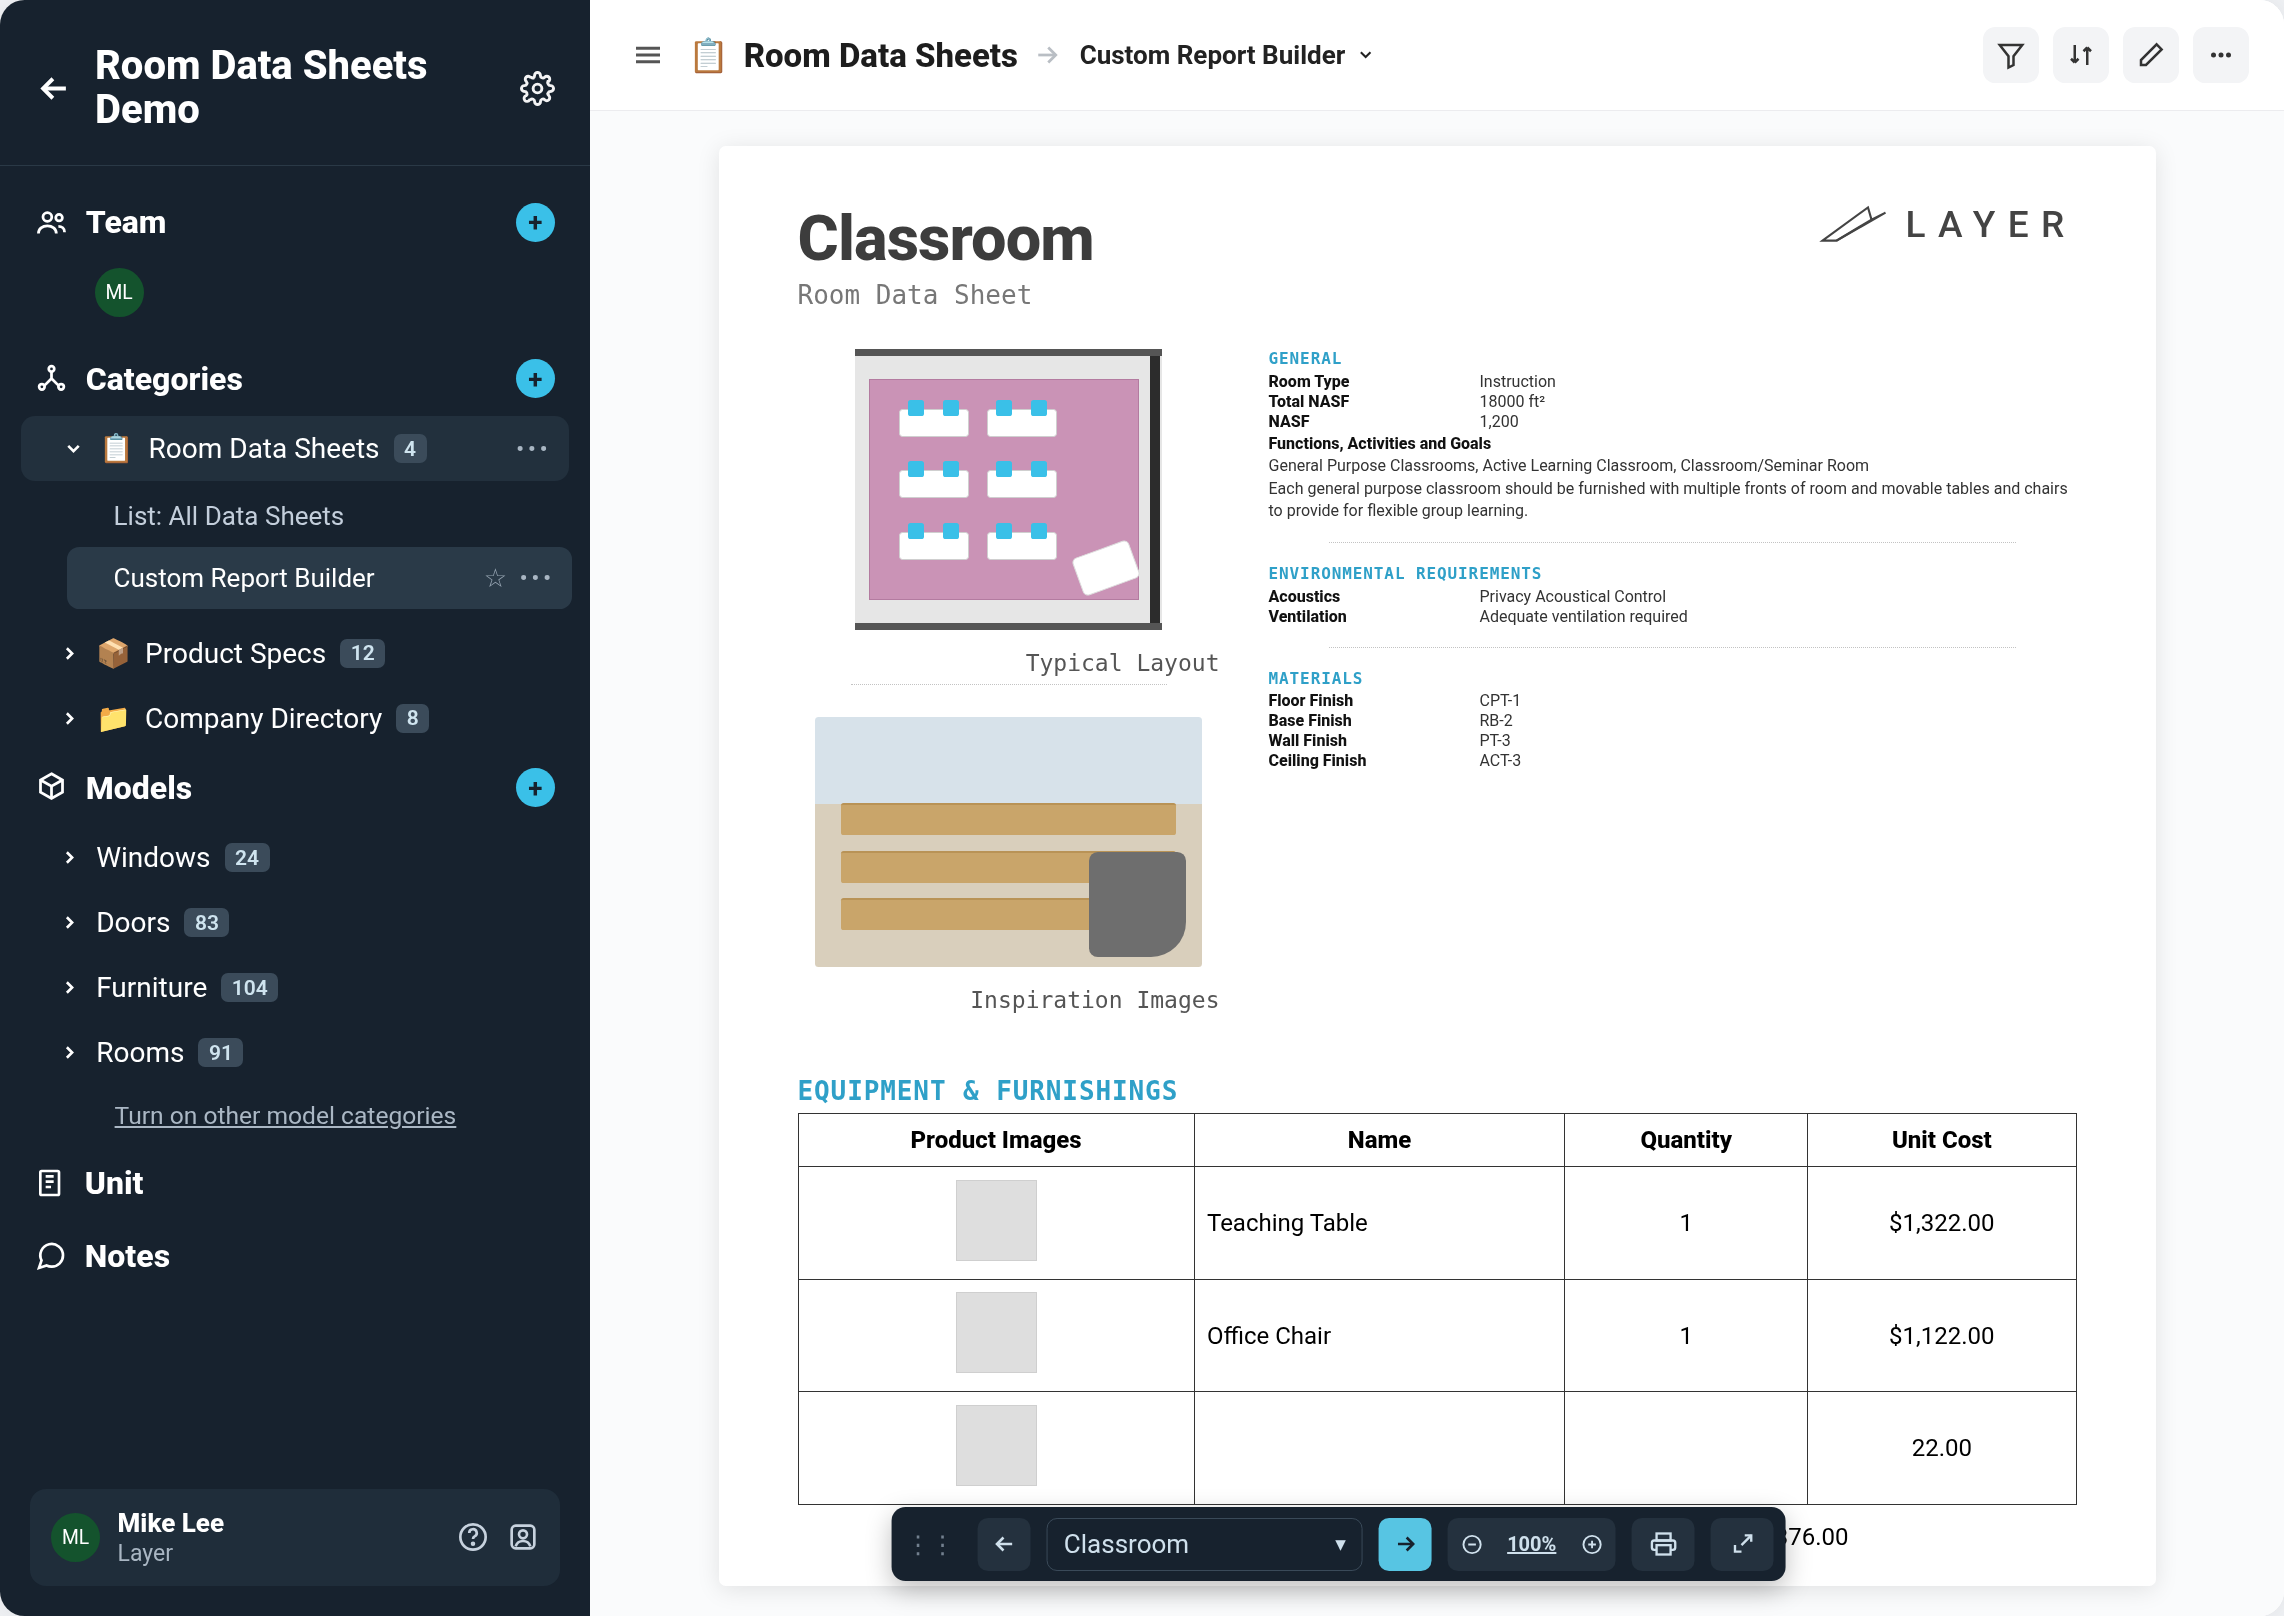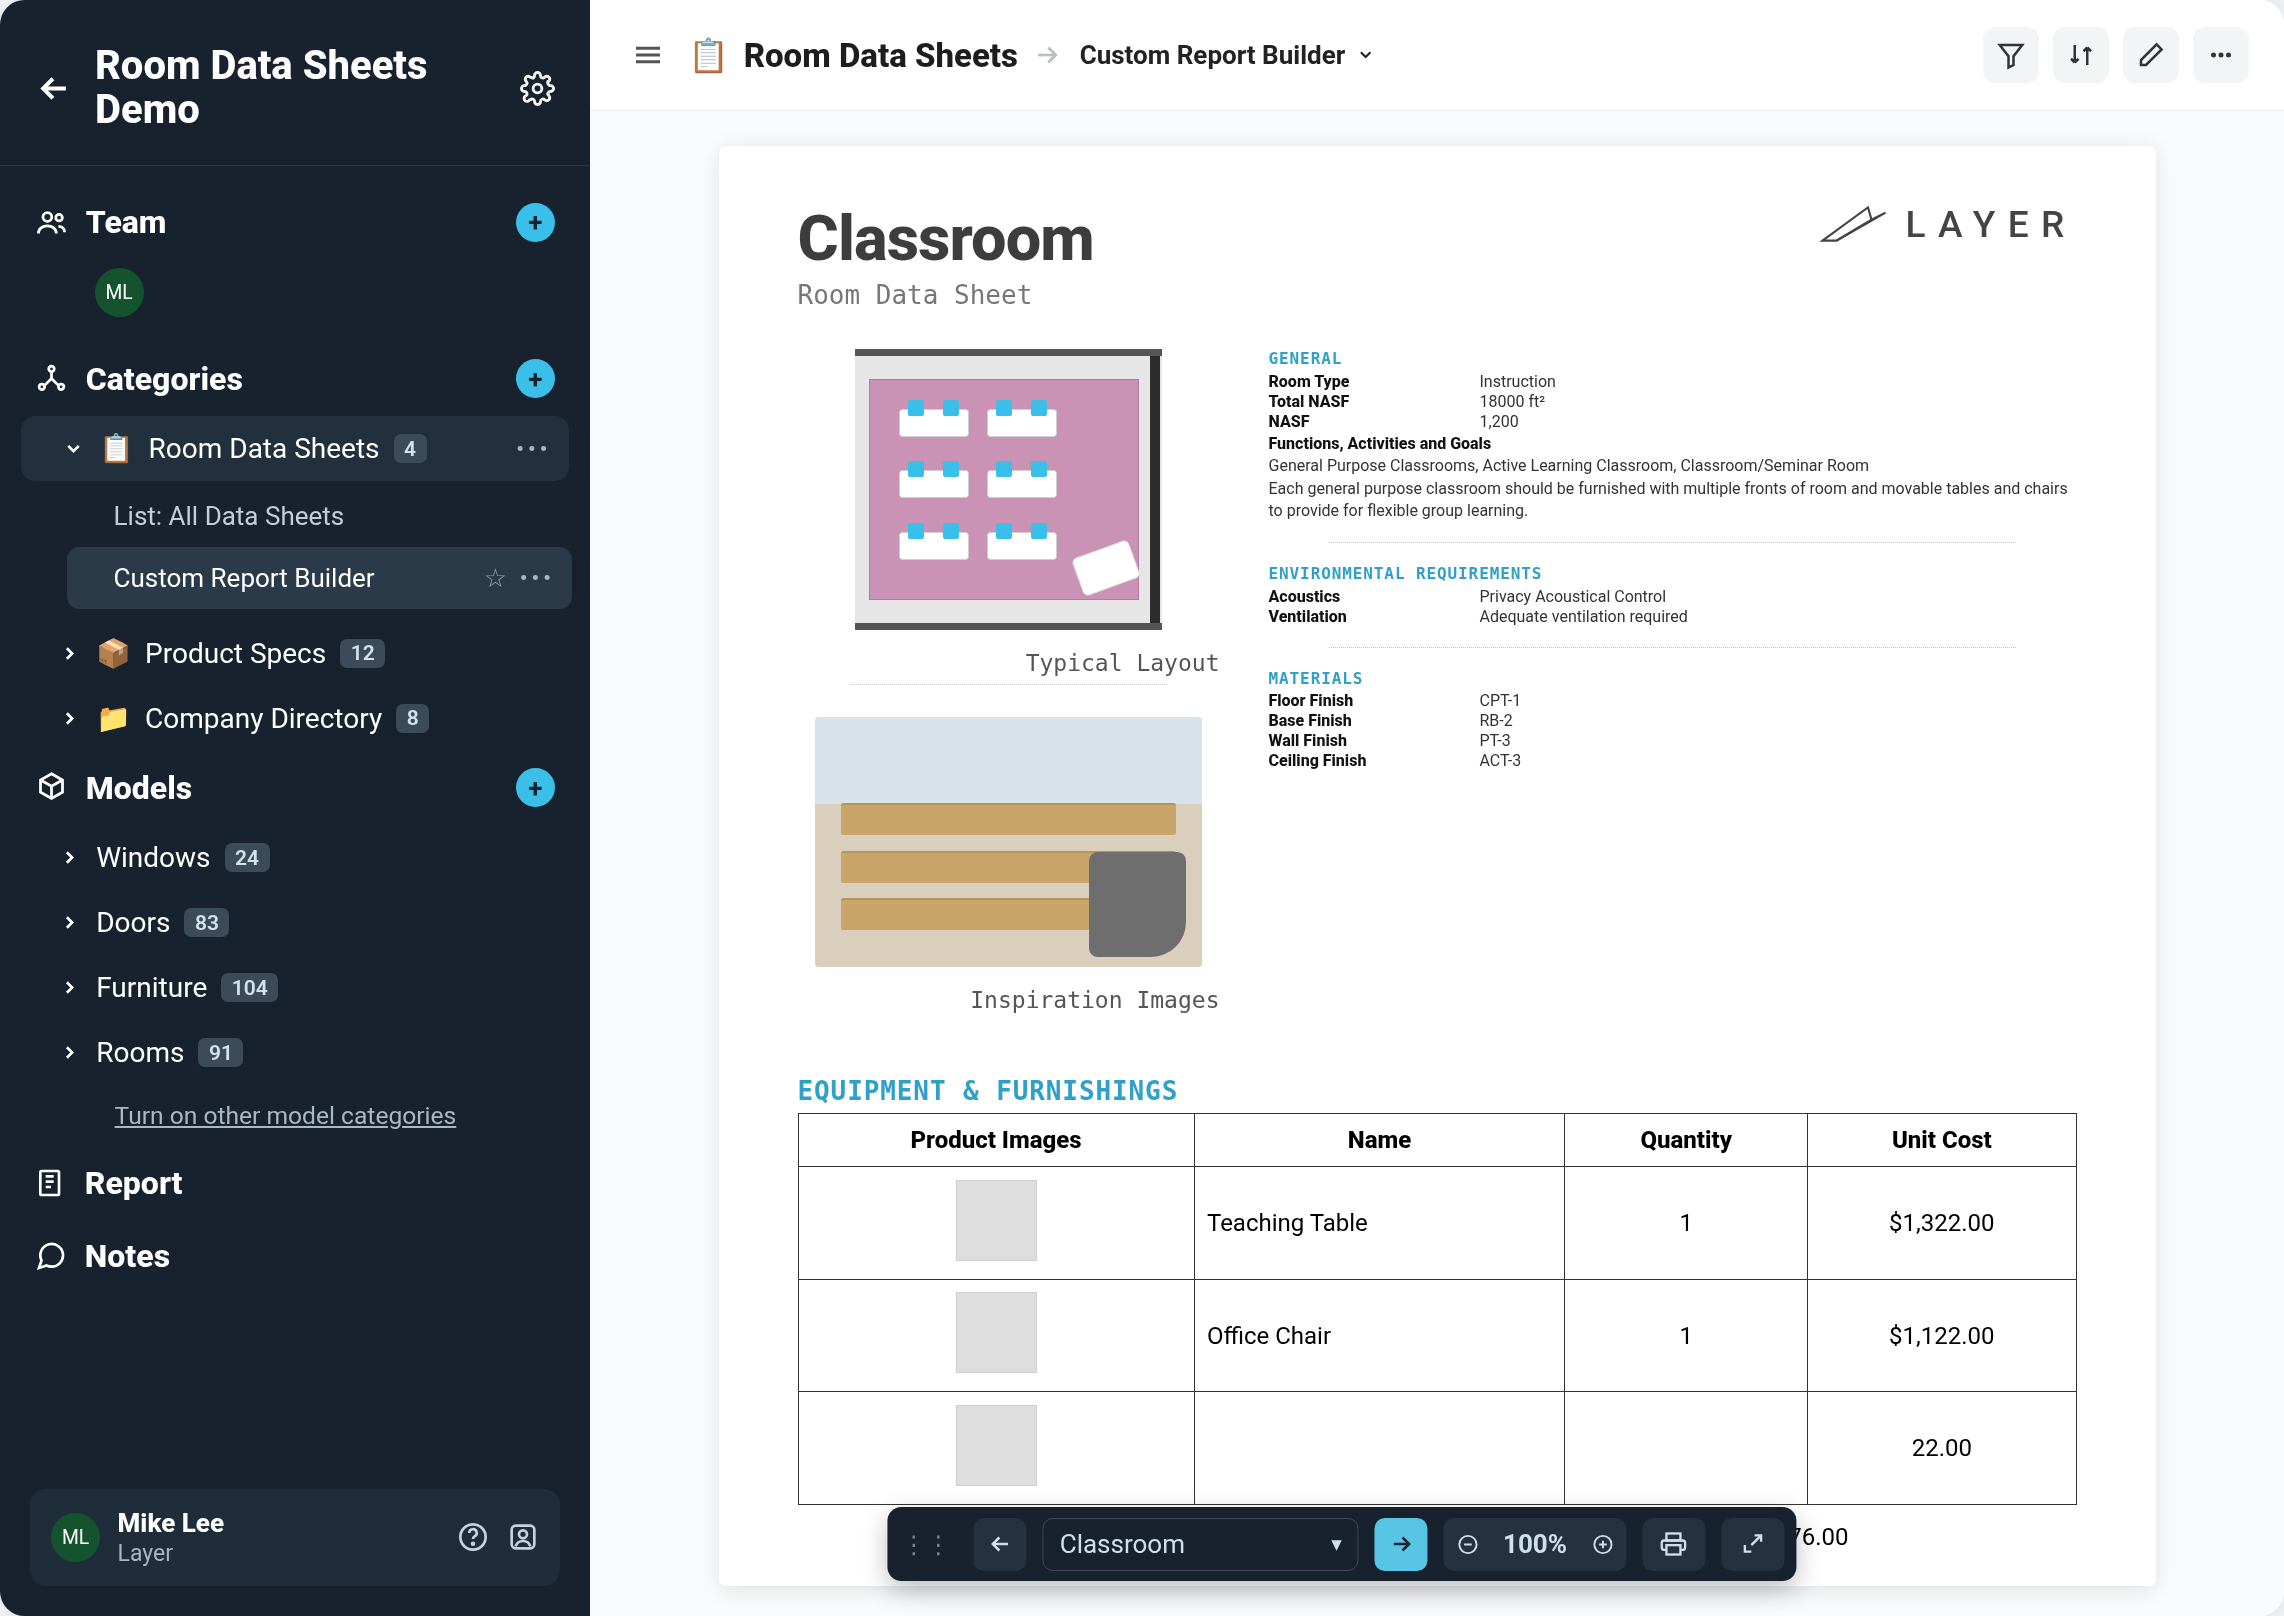--- a/index.html
+++ b/index.html
@@ -100,21 +100,21 @@
 .est-row .k { }
 .est-row .v { font-weight:400; }
 
 
 .floatbar { position:absolute; bottom:35px; left:50%; transform:translateX(-28%); display:flex; align-items:center; gap:16px; background:#17222e; border-radius:14px; padding:10.5px 12.3px; box-shadow:0 8.8px 26px rgba(0,0,0,0.25); }
 .fb-handle { color:#73808f; padding:0 7px 0 1.8px; font-size:24.6px; }
 .fb-btn { width:53px; height:53px; border-radius:10.5px; background:#24313e; color:#cfe0ec; display:flex; align-items:center; justify-content:center; }
 .fb-btn.accent { background:#57c5e3; color:#17222e; }
 .fb-select { min-width:316px; height:53px; border-radius:10.5px; border:0.9px solid #3a4a59; background:#17222e; color:#cfe0ec; display:flex; align-items:center; justify-content:space-between; padding:0 16px; font-size:26px; }
 .fb-select .chev { font-size:21px; }
-.fb-zoom { display:flex; align-items:center; gap:24px; height:53px; border-radius:10.5px; background:#24313e; color:#cfe0ec; padding:0 12.3px; font-size:26px; font-weight:700; }
+.fb-zoom { display:flex; align-items:center; gap:24px; height:53px; border-radius:10.5px; background:#24313e; color:#cfe0ec; padding:0 12.3px; font-size:20px; font-weight:700;text-decoration:underline; }
 .fb-print, .fb-expand { width:63px; height:53px; border-radius:10.5px; background:#24313e; color:#cfe0ec; display:flex; align-items:center; justify-content:center; }
 
 .icon { display:inline-flex; }
 svg { display:block; }
 </style>
 </head>
 <body>
 
 <div class="app">
 
@@ -262,21 +262,21 @@
       <a class="link-underline">Turn on other model categories</a>
 
       <div class="sb-footer-section">
         <div class="head">
           <span class="icon">
               <svg width="32" height="32" viewBox="0 0 24 24" fill="none" stroke="currentColor" stroke-width="2">
                 <rect x="4" y="3" width="14" height="18" rx="1"></rect>
                 <path d="M8 7h6M8 11h6M8 15h4"></path>
               </svg>
             </span>
-          <span>Report</span>
+          <span>Unit</span>
         </div>
         <div class="head">
           <span class="icon">
               <svg width="32" height="32" viewBox="0 0 24 24" fill="none" stroke="currentColor" stroke-width="2">
                 <path d="M21 11.5a8.38 8.38 0 0 1-8.5 8.5 8.5 8.5 0 0 1-3.8-.9L3 21l1.9-5.7A8.5 8.5 0 1 1 21 11.5z"></path>
               </svg>
             </span>
           <span>Notes</span>
         </div>
       </div>

